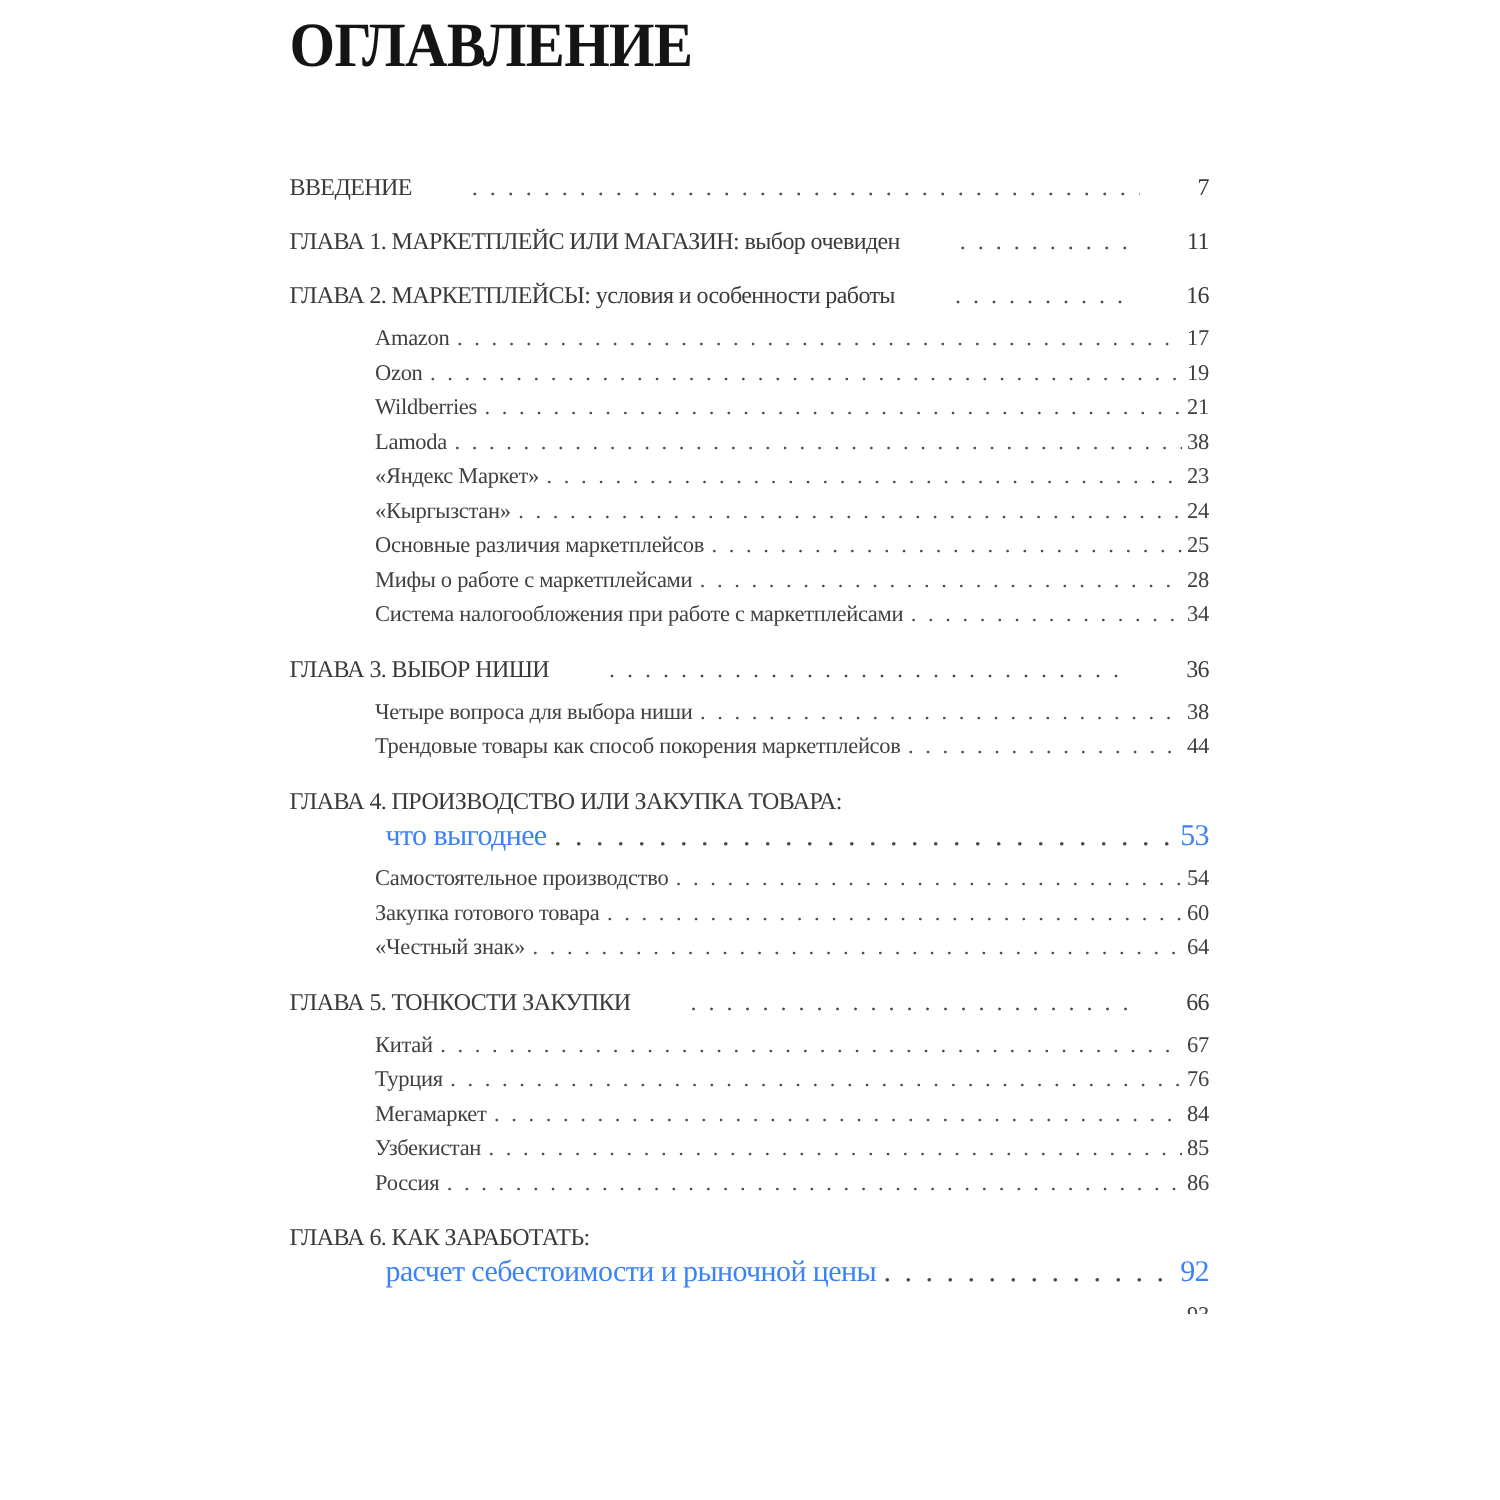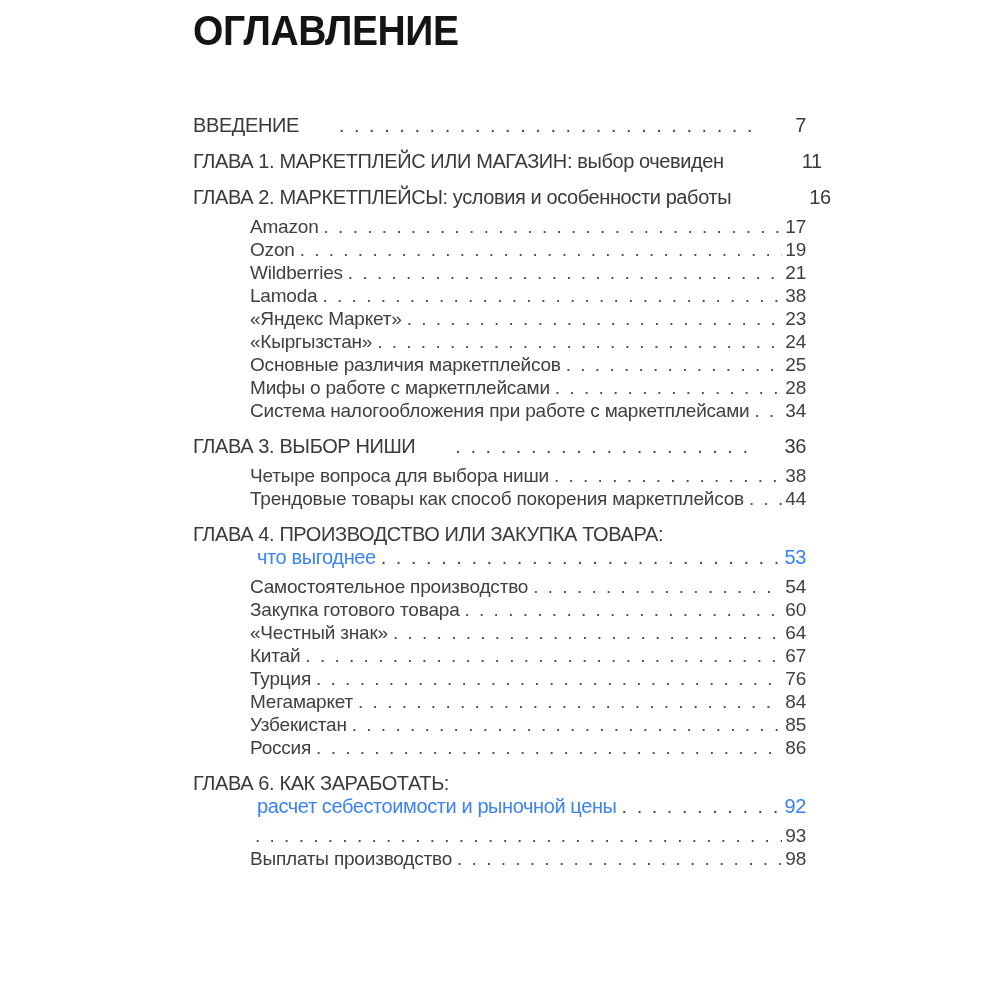--- a/index.html
+++ b/index.html
@@ -6,21 +6,21 @@
     margin: 0;
     padding: 0;
     background: #ffffff;
   }
   .page {
     position: relative;
     width: 1000px;
     height: 876px;
     background: #ffffff;
     overflow: hidden;
-    font-family: Liberation Sans, sans-serif;
+    font-family: Liberation Serif, serif;
     color: #3f3f3f;
   }
   .content {
     position: absolute;
     left: 193px;
     right: 194px;
     top: 0;
   }
   .doc-title {
     margin: 8px 0 0 0;
@@ -33,26 +33,26 @@
     transform-origin: left center;
     white-space: nowrap;
   }
   .toc {
     margin-top: 60px;
   }
   .row {
     display: flex;
     align-items: baseline;
     line-height: 23px;
-    font-size: 19px;
+    font-size: 15px;
     letter-spacing: -0.2px;
     color: #404040;
   }
   .row.chapter, .row.chapter-head {
-    font-size: 20px;
+    font-size: 16px;
     letter-spacing: -0.4px;
     margin-top: 13px;
     color: #3a3a3a;
     gap: 35px;
   }
   .row.chapter-cont {
     font-size: 20px;
     letter-spacing: -0.4px;
     margin-top: 0;
     padding-left: 64px;
@@ -192,20 +192,25 @@
         <div class="row sub">
           <span class="row-label">Закупка готового товара</span>
           <span class="leader"></span>
           <span class="row-page">60</span>
         </div>
         <div class="row sub">
           <span class="row-label">«Честный знак»</span>
           <span class="leader"></span>
           <span class="row-page">64</span>
         </div>
+        <div class="row chapter">
+          <span class="row-label">ГЛАВА 5. ТОНКОСТИ ЗАКУПКИ</span>
+          <span class="leader"></span>
+          <span class="row-page">66</span>
+        </div>
         <div class="row sub">
           <span class="row-label">Китай</span>
           <span class="leader"></span>
           <span class="row-page">67</span>
         </div>
         <div class="row sub">
           <span class="row-label">Турция</span>
           <span class="leader"></span>
           <span class="row-page">76</span>
         </div>

